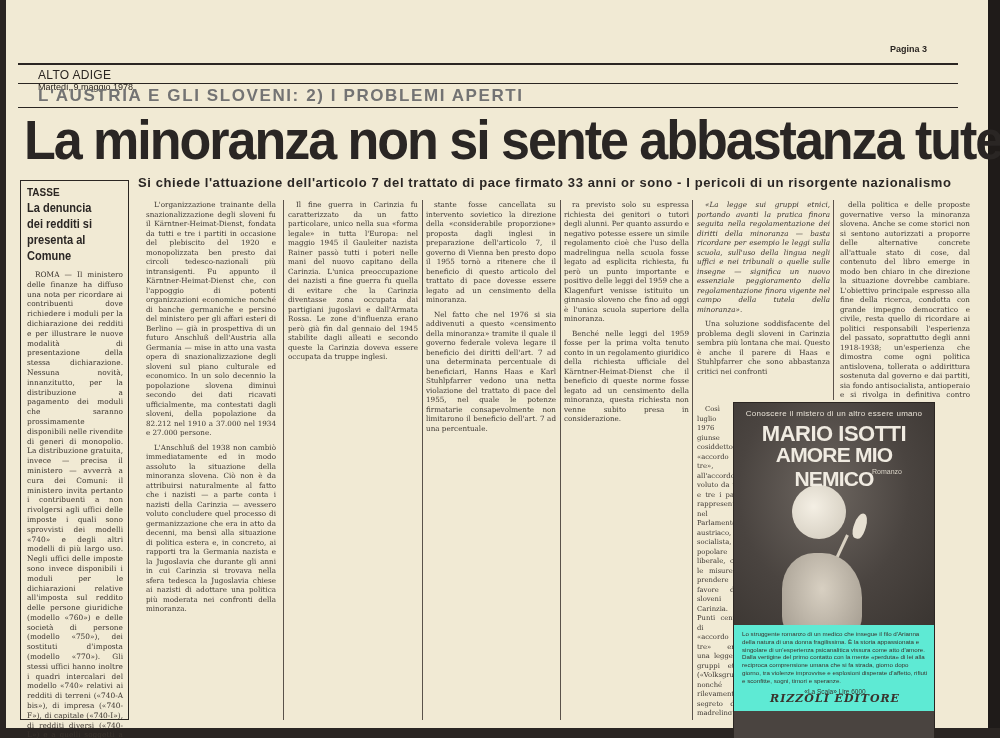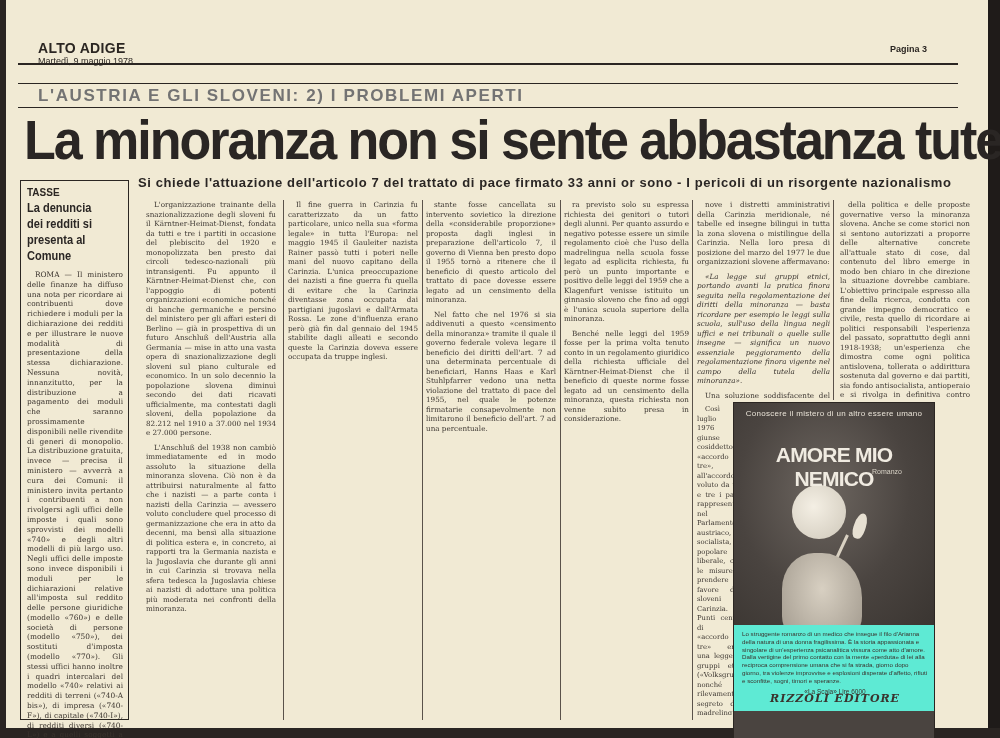--- a/index.html
+++ b/index.html
@@ -11,21 +11,21 @@
   }
   .paper {
     position:absolute; left:6px; top:0; width:982px; height:738px;
     background:#f1ead4;
   }
   .edge-left { position:absolute; left:0; top:0; width:6px; height:738px; background:#2a2522; }
   .edge-right { position:absolute; left:988px; top:0; width:12px; height:738px; background:#1f1b19; }
   .edge-bottom { position:absolute; left:0; top:728px; width:1000px; height:10px; background:#2a2522; }
 
   .masthead { position:absolute; left:38px; top:40px; font-family:"Liberation Sans", sans-serif; }
-  .paper-name { font-size:14px; font-weight:bold; letter-spacing:0.3px; }
+  .paper-name { font-size:12px; font-weight:normal; letter-spacing:0.3px;margin-top:28px; }
   .paper-date { font-size:9px; }
   .page-num { position:absolute; left:890px; top:44px; font-family:"Liberation Sans", sans-serif; font-size:9px; font-weight:bold; }
   .rule { position:absolute; height:0; border-top:1px solid #2b2622; }
 
   .kicker {
     position:absolute; left:38px; top:86px;
     font-family:"Liberation Sans", sans-serif; font-weight:bold; font-size:17px;
     letter-spacing:1.6px; color:#737373;
   }
   .headline {
@@ -134,21 +134,20 @@
 
 <div class="col" style="left:564px;width:125px;height:525px;">
   <p>ra previsto solo su espressa richiesta dei genitori o tutori degli alunni. Per quanto assurdo e negativo potesse essere un simile regolamento cioè che l'uso della madrelingua nella scuola fosse legato ad esplicita richiesta, fu però un punto importante e positivo delle leggi del 1959 che a Klagenfurt venisse istituito un ginnasio sloveno che fino ad oggi è l'unica scuola superiore della minoranza.</p>
   <p>Benché nelle leggi del 1959 fosse per la prima volta tenuto conto in un regolamento giuridico della richiesta ufficiale del Kärntner-Heimat-Dienst che il beneficio di queste norme fosse legato ad un censimento della minoranza, questa richiesta non venne subito presa in considerazione.</p>
 </div>
 
 <div class="col" style="left:628px;width:0;height:0;"></div>
 
 <div class="col-rule" style="left:692px;height:520px;"></div>
 <div class="col" style="left:697px;width:133px;height:200px;">
-  <p>nove i distretti amministrativi della Carinzia meridionale, né tabelle ed insegne bilingui in tutta la zona slovena o mistilingue della Carinzia. Nella loro presa di posizione del marzo del 1977 le due organizzazioni slovene affermavano:</p>
   <p class="it">«La legge sui gruppi etnici, portando avanti la pratica finora seguita nella regolamentazione dei diritti della minoranza — basta ricordare per esempio le leggi sulla scuola, sull'uso della lingua negli uffici e nei tribunali o quelle sulle insegne — significa un nuovo essenziale peggioramento della regolamentazione finora vigente nel campo della tutela della minoranza».</p>
   <p>Una soluzione soddisfacente del problema degli sloveni in Carinzia sembra più lontana che mai. Questo è anche il parere di Haas e Stuhlpfarrer che sono abbastanza critici nei confronti</p>
 </div>
 <div class="col" style="left:697px;top:405px;width:50px;height:310px;font-size:6.8px;line-height:9.5px;">
   <p>Così nel luglio del 1976 si giunse al cosiddetto «accordo a tre», ciò all'accordo voluto da tutti e tre i partiti rappresentati nel Parlamento austriaco, il socialista, il popolare e il liberale, circa le misure da prendere in favore degli sloveni in Carinzia. Punti centrali di tale «accordo a tre» erano una legge sui gruppi etnici («Volksgruppengesetz») nonché un rilevamento segreto della madrelingua della popolazione in tutto il territorio nazionale. Soprattutto contro quest'ultima misura — che in realtà non era altro che la realizzazione della vecchia richiesta dei circoli tedesco-nazionali della Carinzia — si espressero sia le due organizzazioni politiche degli sloveni che varie organizzazioni democratiche costituitesi dal 1973 in poi per la difesa dei diritti delle minoranze etniche in Austria.</p>
 </div>
 <div class="col-rule" style="left:833px;height:200px;"></div>
 
 <div class="col" style="left:840px;width:130px;height:200px;">
   <p>della politica e delle proposte governative verso la minoranza slovena. Anche se come storici non si sentono autorizzati a proporre delle alternative concrete all'attuale stato di cose, dal contenuto del libro emerge in modo ben chiaro in che direzione la situazione dovrebbe cambiare. L'obiettivo principale espresso alla fine della ricerca, condotta con grande impegno democratico e civile, resta quello di ricordare ai politici responsabili l'esperienza del passato, soprattutto degli anni 1918-1938; un'esperienza che dimostra come ogni politica antislovena, tollerata o addirittura sostenuta dal governo e dai partiti, sia fondo antisocialista, antioperaio e si rivolga in definitiva contro l'Austria stessa.</p>
@@ -156,20 +155,21 @@
 </div>
 
 <div class="ad">
   <div class="ad-art">
     <div class="ad-moon"></div>
     <div class="ad-flame"></div>
     <div class="ad-match"></div>
     <div class="ad-hand"></div>
   </div>
   <div class="ad-tagline">Conoscere il mistero di un altro essere umano</div>
+  <div class="ad-author">MARIO ISOTTI</div>
   <div class="ad-book">AMORE MIO NEMICO</div>
   <div class="ad-genre">Romanzo</div>
   <div class="ad-blurb">
     <div>Lo struggente romanzo di un medico che insegue il filo d'Arianna della natura di una donna fragilissima. È la storia appassionata e singolare di un'esperienza psicanalitica vissura come atto d'amore. Dalla vertigine del primo contatto con la mente «perduta» di lei alla reciproca comprensione umana che si fa strada, giorno dopo giorno, tra violenze improvvise e esplosioni disperate d'affetto, rifiuti e sconfitte, sogni, timori e speranze.</div>
     <div class="ad-price">«La Scala» Lire 6000</div>
     <div class="ad-publisher">RIZZOLI EDITORE</div>
   </div>
 </div>
 
 </body></html>

